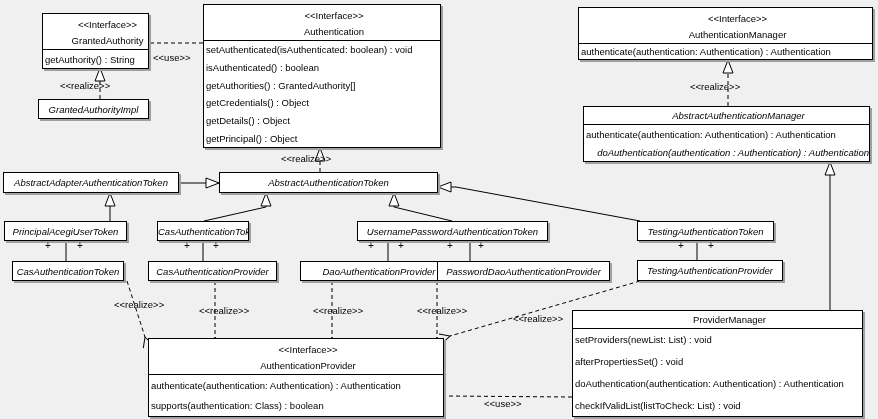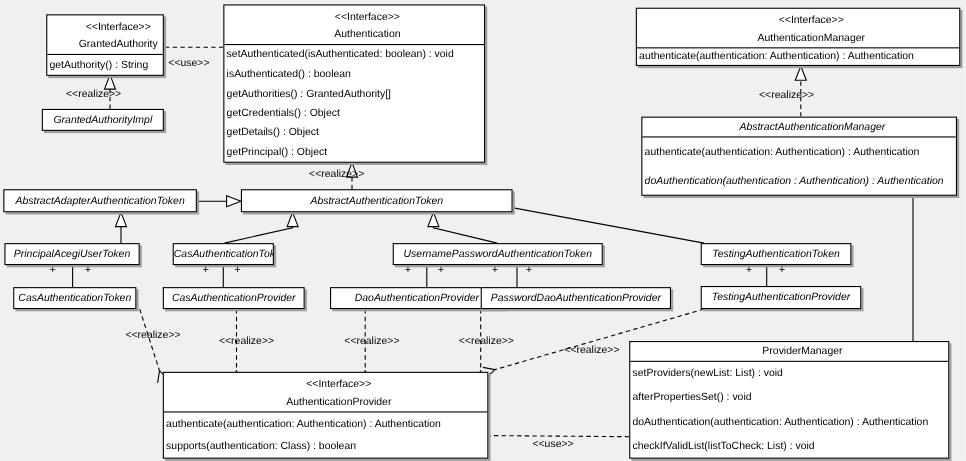--- a/index.html
+++ b/index.html
@@ -14,21 +14,21 @@
     background:#fff;border:1px solid #000;box-shadow:2px 2px 0 #a0a0a0;
     display:flex;flex-direction:column;
   }
   .box .title{text-align:center;padding-top:3px;line-height:16px;flex:0 0 auto;overflow:hidden;white-space:nowrap;padding-left:24px;}
   .box .title.one{padding-top:0;display:flex;align-items:center;justify-content:center;flex:1 1 auto;}
   .box .methods{flex:1 1 auto;border-top:1px solid #000;display:flex;flex-direction:column;justify-content:space-around;overflow:hidden;}
   .box .m{white-space:nowrap;overflow:hidden;padding-left:2px;}
   .box.simple{align-items:center;justify-content:center;text-align:center;}
   .box.simple .cname{width:100%;overflow:hidden;white-space:nowrap;font-style:italic;}
   .abs .cname{font-style:italic;}
-  .m.it{font-style:italic;}
+  .m.it{font-style:italic;text-align:right;}
   .elabel{position:absolute;z-index:2;white-space:nowrap;}
   .plus{position:absolute;z-index:2;font-size:10px;}
 </style>
 </head>
 <body>
 
 <div id="canvas">
 
   <svg id="wires" width="878" height="419" viewBox="0 0 878 419">
     <defs>
@@ -99,35 +99,35 @@
   <div class="box" style="left:578px;top:7px;width:295px;height:53px">
     <div class="title">
       <div>&lt;&lt;Interface&gt;&gt;</div>
       <div class="cname">AuthenticationManager</div>
     </div>
     <div class="methods">
       <div class="m">authenticate(authentication: Authentication) : Authentication</div>
     </div>
   </div>
 
-  <div class="box abs" style="left:583px;top:106px;width:287px;height:72px">
+  <div class="box abs" style="left:583px;top:106px;width:287px;height:56px">
     <div class="title one" style="flex:0 0 17px">
       <div class="cname">AbstractAuthenticationManager</div>
     </div>
     <div class="methods">
       <div class="m">authenticate(authentication: Authentication) : Authentication</div>
       <div class="m it">doAuthentication(authentication : Authentication) : Authentication</div>
     </div>
   </div>
 
   <div class="box simple abs" style="left:3px;top:172px;width:176px;height:21px">
     <div class="cname">AbstractAdapterAuthenticationToken</div>
   </div>
 
-  <div class="box simple abs" style="left:219px;top:172px;width:247px;height:21px">
+  <div class="box simple abs" style="left:219px;top:172px;width:219px;height:21px">
     <div class="cname">AbstractAuthenticationToken</div>
   </div>
 
   <div class="box simple" style="left:4px;top:221px;width:123px;height:20px">
     <div class="cname">PrincipalAcegiUserToken</div>
   </div>
   <div class="box simple" style="left:157px;top:221px;width:92px;height:20px">
     <div class="cname">CasAuthenticationToken</div>
   </div>
   <div class="box simple" style="left:357px;top:221px;width:191px;height:20px">

